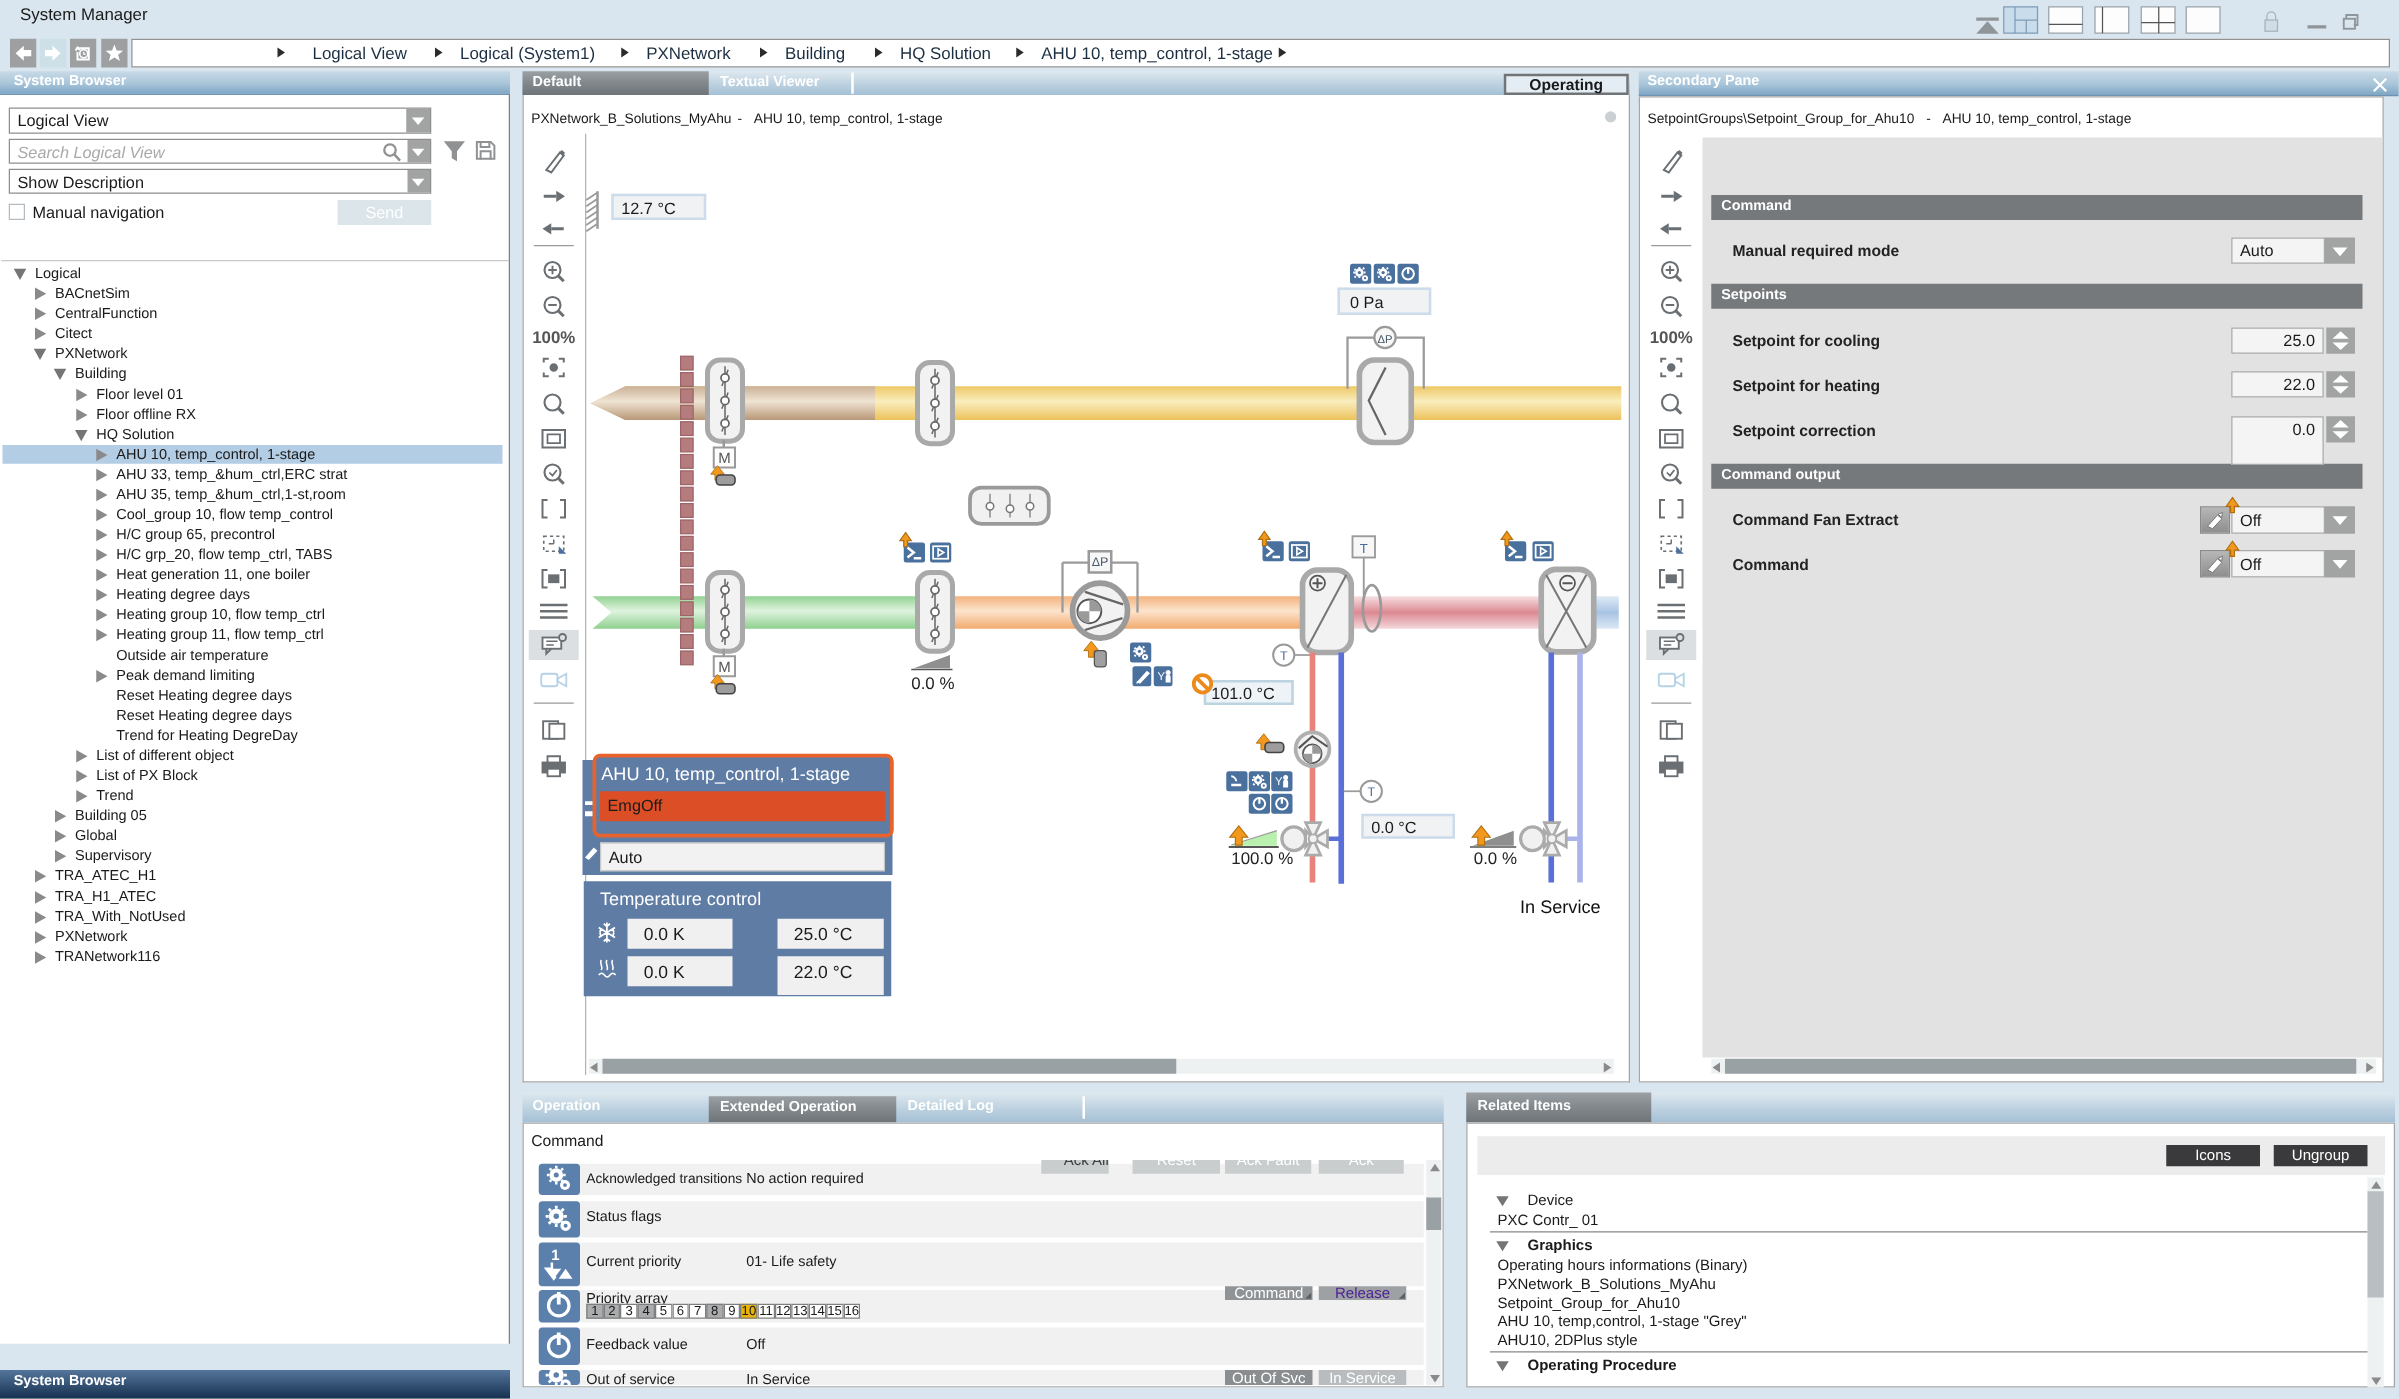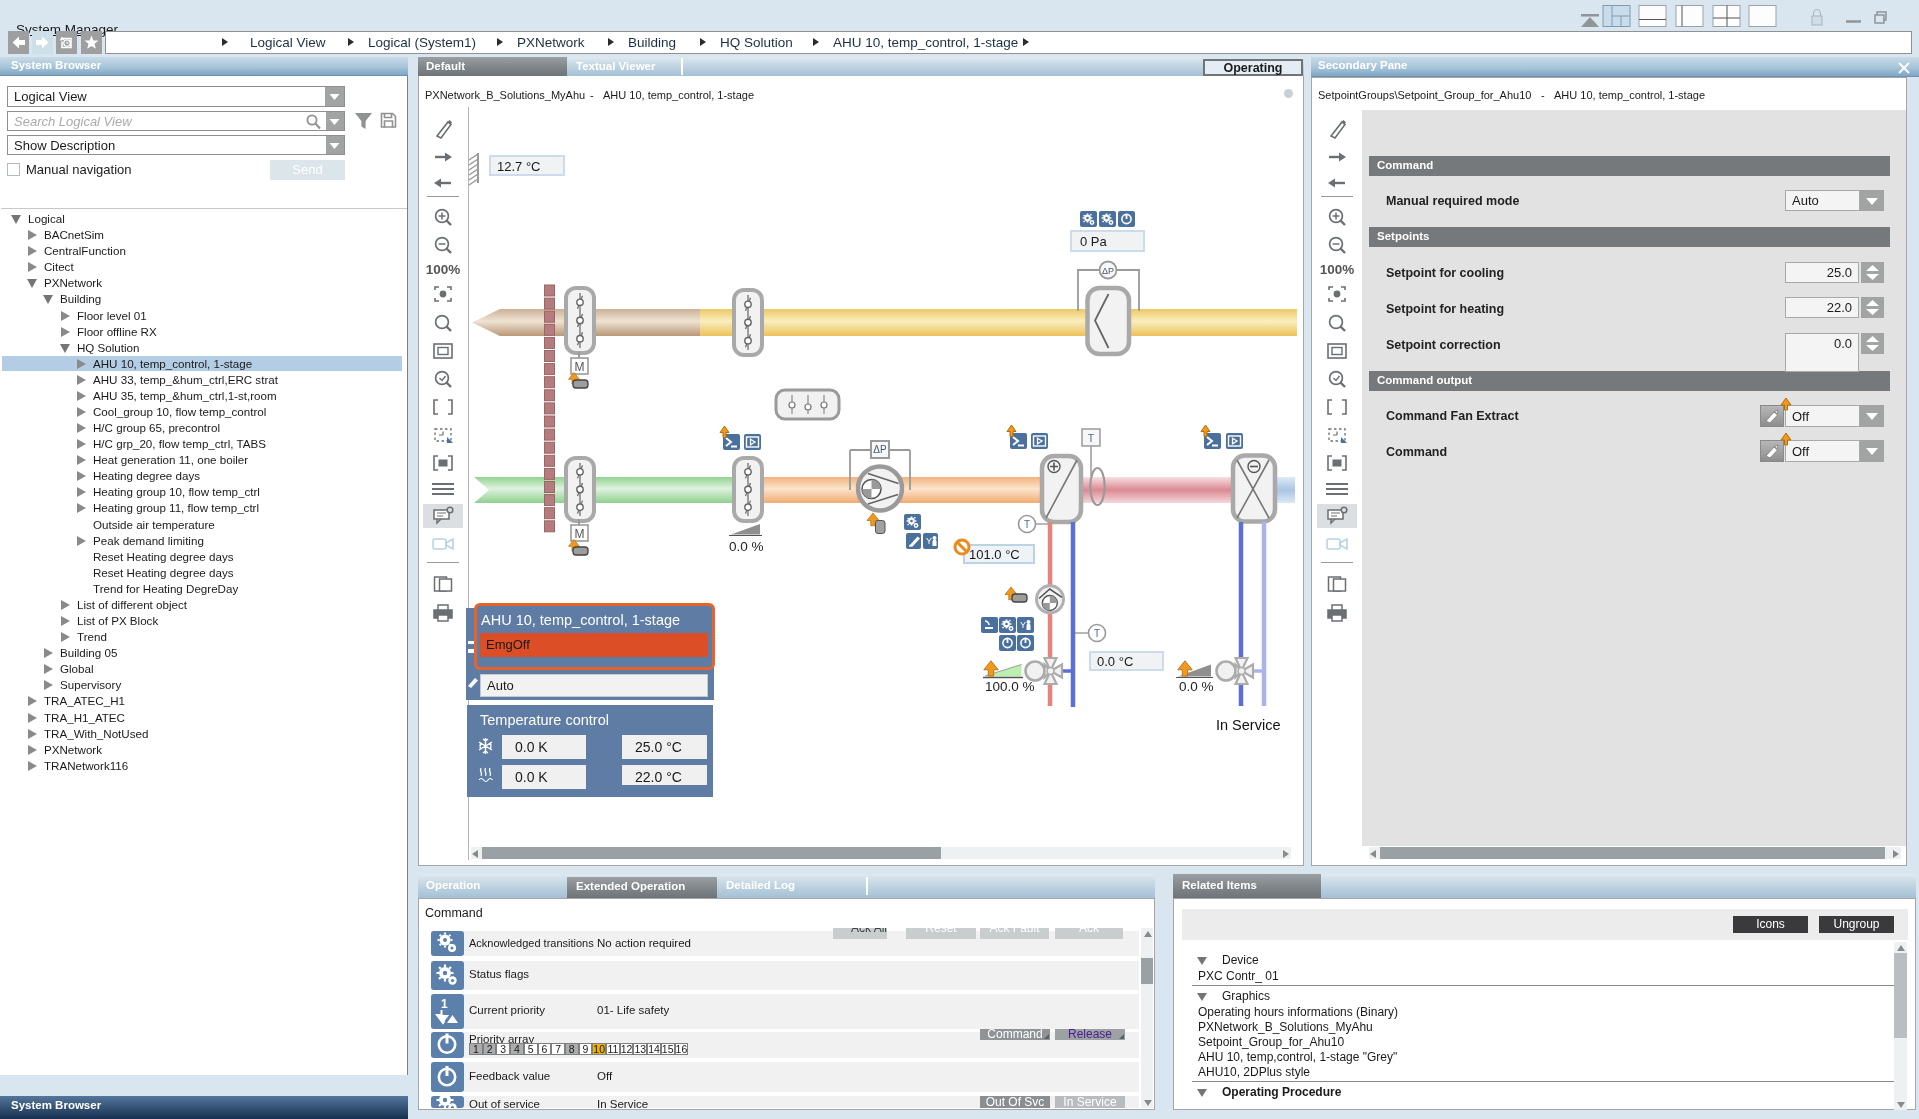--- a/index.html
+++ b/index.html
@@ -7,21 +7,21 @@
 .hdrg{background:linear-gradient(180deg,#c8dae7 0%,#a8c5d9 55%,#7fa6c5 100%);border-bottom:1px solid #6d93b3}
 .tabbar{background:linear-gradient(180deg,#dfe9f0 0%,#c2d5e2 45%,#a4c0d5 100%)}
 .atab{background:linear-gradient(180deg,#9aa0a4 0%,#81878b 50%,#6e7478 100%)}
 .wt{color:#fff;font-weight:bold;font-size:11.5px}
 .gbtn{background:#a2a4a4}
 .trir{display:inline-block;width:0;height:0;border-style:solid}
 .sb{background:#4a709e;border-radius:2px}
 svg{display:block}
 </style></head><body>
 
-<div class="a" style="left:16px;top:22px;font-size:13.5px;text-decoration:underline;">System Manager</div>
+<div class="a" style="left:16px;top:4px;font-size:13.5px;">System Manager</div>
 <svg class="a" style="left:1570px;top:2px" width="330" height="28" viewBox="0 0 330 28">
 <g fill="#8f9598">
       <path d="M11 12h18v2.5H11z"></path>
       <path d="M20 15 29 25H11z"></path>
     </g>
 <g stroke="#7f9cb5" fill="#c9dcec">
       <rect x="33" y="3.5" width="27" height="21"></rect>
       <path d="M42 3.5V24.5M42 14H60M51 14V24.5" fill="none"></path>
     </g>
 <g stroke="#9aa3a9" fill="#fdfdfd">
@@ -666,21 +666,21 @@
     <svg width="17" height="18">
       <g stroke="#fff" stroke-width="1.3" fill="none">
         <path d="M4 2c-2 3 2 5 0 8M8.5 2c-2 3 2 5 0 8M13 2c-2 3 2 5 0 8"></path>
         <path d="M2 14c1.5-2 3-2 4.5 0s3 2 4.5 0 3-2 4.5 0" stroke-width="1.2"></path>
       </g>
     </svg>
   </div>
 <div class="a" style="left:502px;top:734.5px;width:84px;height:24px;background:#f0f0f0;font-size:14px;padding:4px 0 0 13px">0.0 K</div>
 <div class="a" style="left:622px;top:734.5px;width:85px;height:24px;background:#f0f0f0;font-size:14px;padding:4px 0 0 13px">25.0 °C</div>
 <div class="a" style="left:502px;top:765px;width:84px;height:24px;background:#f0f0f0;font-size:14px;padding:4px 0 0 13px">0.0 K</div>
-<div class="a" style="left:622px;top:765px;width:85px;height:20px;background:#f0f0f0;font-size:14px;padding:4px 0 0 13px">22.0 °C</div>
+<div class="a" style="left:622px;top:765px;width:85px;height:31px;background:#f0f0f0;font-size:14px;padding:4px 0 0 13px">22.0 °C</div>
 <div class="a" style="left:471px;top:847px;width:820px;height:12px;background:#eef1f2"></div>
 <div class="a" style="left:482px;top:847px;width:459px;height:12px;background:#9aa1a5"></div>
 <div class="a trir" style="left:472px;top:850px;border-width:4px 6px 4px 0;border-color:transparent #8a8a8a transparent transparent"></div>
 <div class="a trir" style="left:1283px;top:850px;border-width:4px 0 4px 6px;border-color:transparent transparent transparent #8a8a8a"></div>
 <div class="a hdrg" style="left:1311px;top:57px;width:608px;height:20px"></div>
 <div class="a wt" style="left:1318px;top:59px">Secondary Pane</div>
 <svg class="a" style="left:1897px;top:61px" width="14" height="14">
     <path d="M2 2 12 12M12 2 2 12" stroke="#fff" stroke-width="1.8"></path>
   </svg>
 <div class="a" style="left:1311px;top:77px;width:596px;height:789px;background:#fff;border:1px solid #a6a6a6"></div>
@@ -952,21 +952,21 @@
 <div class="a atab wt" style="left:1173px;top:874px;width:148px;height:24px;padding:5px 0 0 9px">Related Items</div>
 <div class="a" style="left:1173px;top:898px;width:743px;height:212px;background:#fff;border:1px solid #a6a6a6"></div>
 <div class="a" style="left:1182px;top:909px;width:726px;height:31px;background:#ececec"></div>
 <div class="a" style="left:1733px;top:916px;width:75px;height:17px;background:#3a3a3c;color:#fff;font-size:12px;text-align:center;padding-top:1px">Icons</div>
 <div class="a" style="left:1819px;top:916px;width:75px;height:17px;background:#3a3a3c;color:#fff;font-size:12px;text-align:center;padding-top:1px">Ungroup</div>
 <div class="a trir" style="left:1197px;top:957px;border-width:8px 5px 0 5px;border-color:#757575 transparent transparent transparent"></div>
 <div class="a" style="left:1222px;top:953px;font-size:12px;font-weight:normal">Device</div>
 <div class="a" style="left:1198px;top:969px;font-size:12px">PXC Contr_ 01</div>
 <div class="a" style="left:1192px;top:985px;width:703px;height:1px;background:#888"></div>
 <div class="a trir" style="left:1197px;top:993px;border-width:8px 5px 0 5px;border-color:#757575 transparent transparent transparent"></div>
-<div class="a" style="left:1222px;top:989px;font-size:12px;font-weight:normal">Graphics</div>
+<div class="a" style="left:1222px;top:989px;font-size:12px;font-weight:bold">Graphics</div>
 <div class="a" style="left:1198px;top:1005.0px;font-size:12px">Operating hours informations (Binary)</div>
 <div class="a" style="left:1198px;top:1019.9px;font-size:12px">PXNetwork_B_Solutions_MyAhu</div>
 <div class="a" style="left:1198px;top:1034.8px;font-size:12px">Setpoint_Group_for_Ahu10</div>
 <div class="a" style="left:1198px;top:1049.7px;font-size:12px">AHU 10, temp,control, 1-stage "Grey"</div>
 <div class="a" style="left:1198px;top:1064.6px;font-size:12px">AHU10, 2DPlus style</div>
 <div class="a" style="left:1192px;top:1081px;width:703px;height:1px;background:#888"></div>
 <div class="a trir" style="left:1197px;top:1089px;border-width:8px 5px 0 5px;border-color:#757575 transparent transparent transparent"></div>
 <div class="a" style="left:1222px;top:1085px;font-size:12px;font-weight:bold">Operating Procedure</div>
 <div class="a" style="left:1894px;top:942px;width:13px;height:168px;background:#eef1f2"></div>
 <div class="a trir" style="left:1897px;top:945px;border-width:0 4px 6px 4px;border-color:transparent transparent #8a8a8a transparent"></div>

